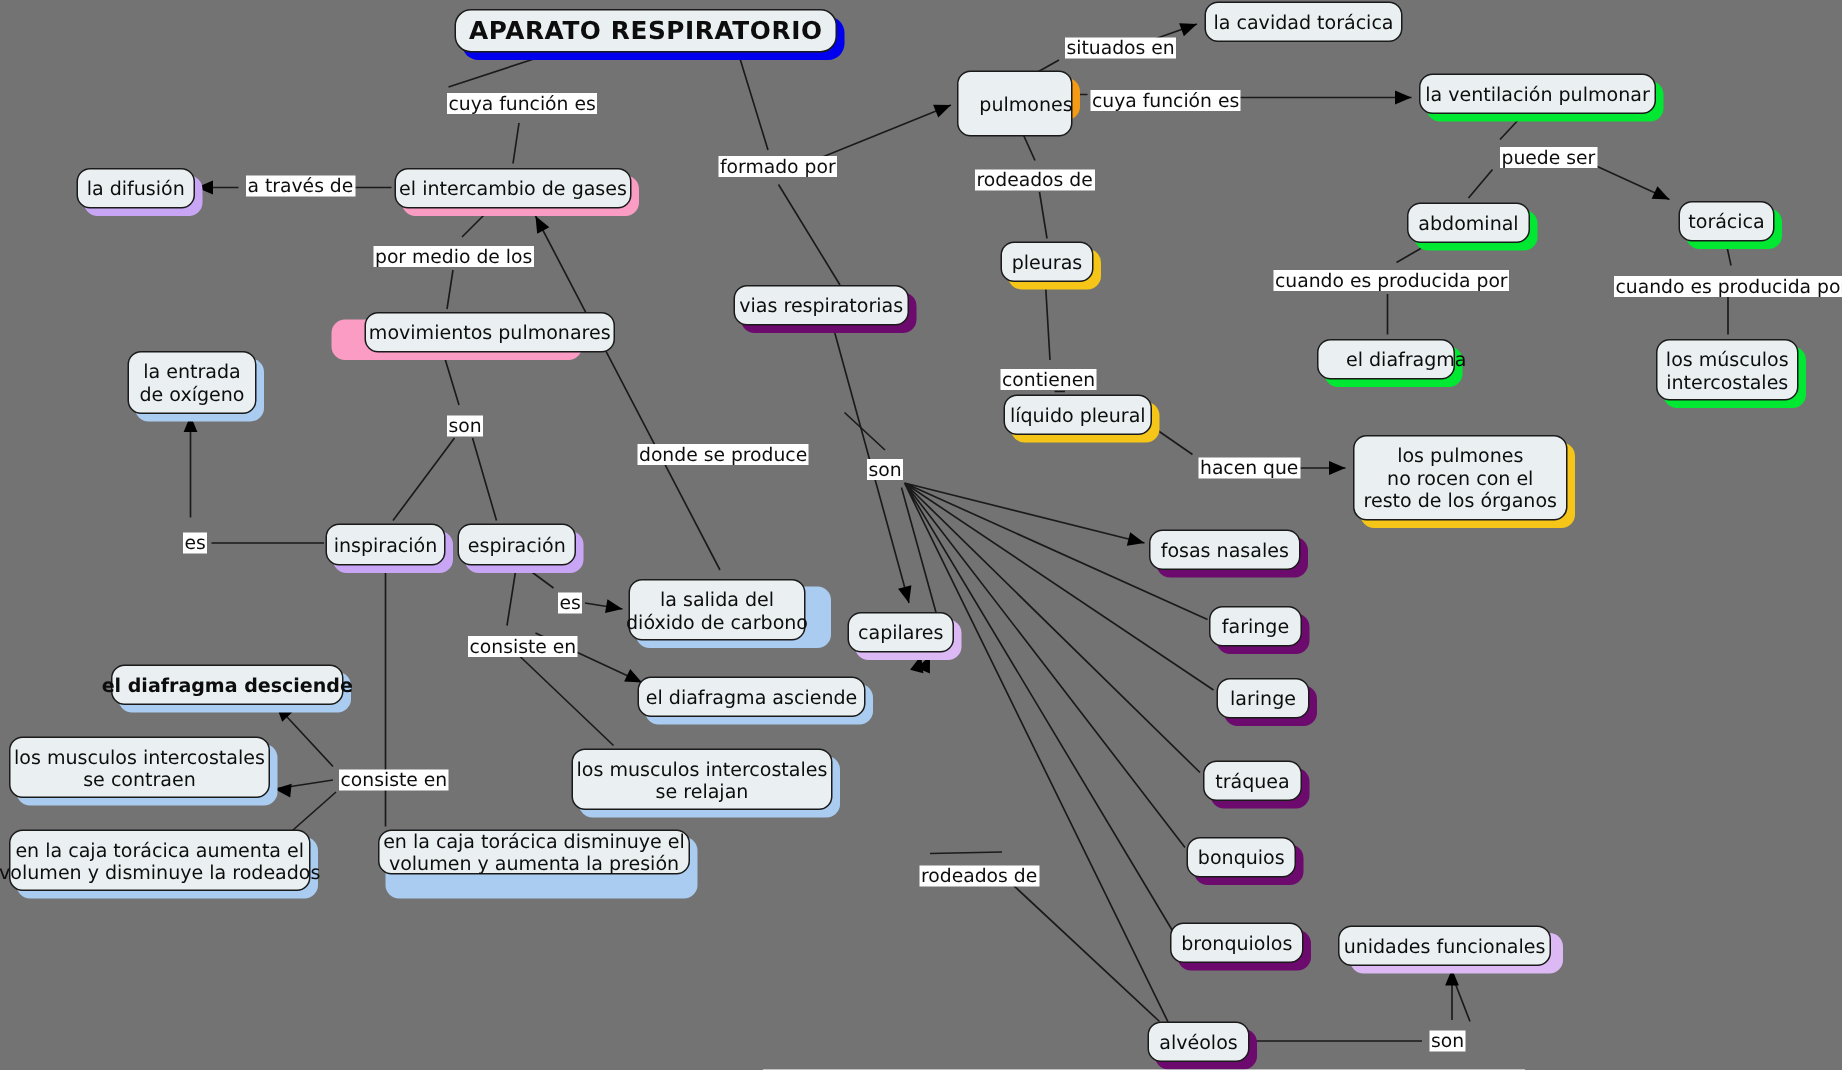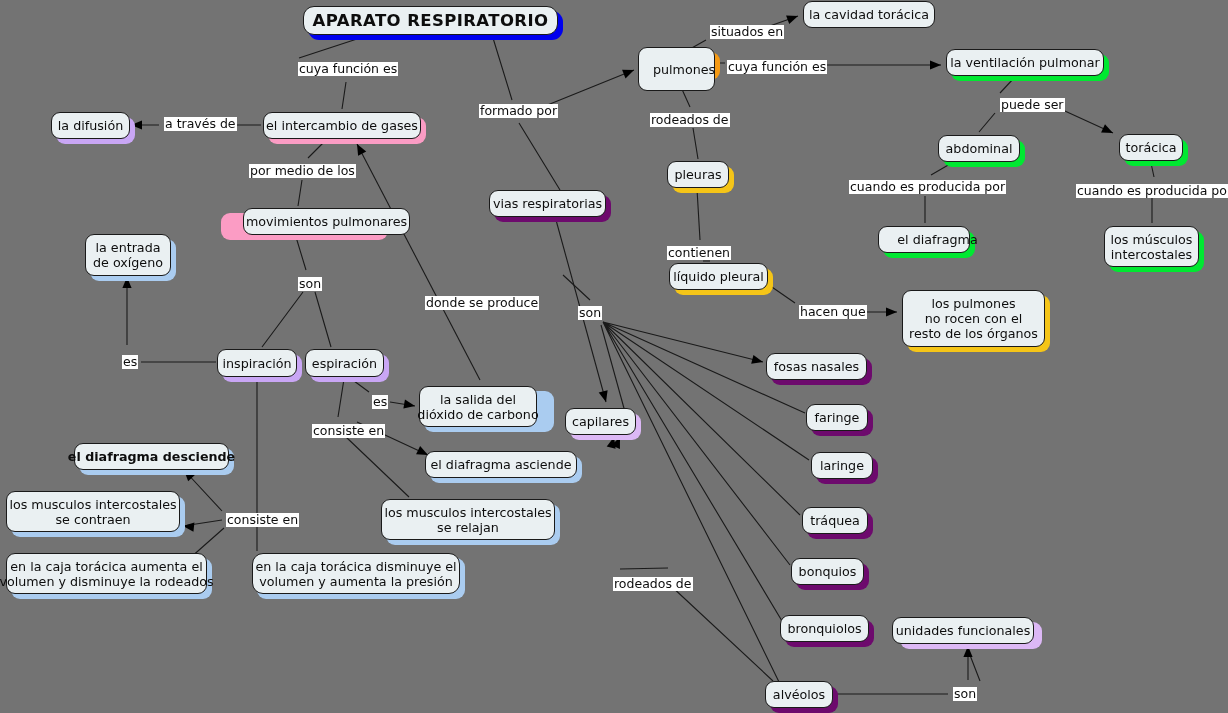--- a/index.html
+++ b/index.html
@@ -180,21 +180,21 @@
       <div style="position: absolute; left: 11px; top: 496px; width: 174px; height: 41px; background: rgb(170, 204, 240); border-radius: 9px; z-index: 2;"></div>
       <div class="node" style="left: 6px; top: 491px; width: 174px; height: 41px;"><span>los musculos intercostales
 se contraen</span></div>
       <div style="position: absolute; left: 386px; top: 504px; width: 174px; height: 41px; background: rgb(170, 204, 240); border-radius: 9px; z-index: 2;"></div>
       <div class="node" style="left: 381px; top: 499px; width: 174px; height: 41px;"><span>los musculos intercostales
 se relajan</span></div>
       <div style="position: absolute; left: 11px; top: 558px; width: 201px; height: 41px; background: rgb(170, 204, 240); border-radius: 9px; z-index: 2;"></div>
       <div class="node" style="left: 6px; top: 553px; width: 201px; height: 41px;"><span>en la caja torácica aumenta el
 volumen y disminuye la rodeados</span></div>
       <div style="position: absolute; left: 257px; top: 558px; width: 208px; height: 41px; background: rgb(170, 204, 240); border-radius: 9px; z-index: 2;"></div>
-      <div class="node" style="left: 252px; top: 553px; width: 208px; height: 41px; border-radius: 11px;"><span>en la caja torácica disminuye el
+      <div class="node" style="left: 252px; top: 553px; width: 208px; height: 30px;"><span>en la caja torácica disminuye el
 volumen y aumenta la presión</span></div>
       <div style="position: absolute; left: 494px; top: 195px; width: 117px; height: 27px; background: rgb(109, 10, 109); border-radius: 9px; z-index: 2;"></div>
       <div class="node" style="left: 489px; top: 190px; width: 117px; height: 27px;"><span>vias respiratorias</span></div>
       <div style="position: absolute; left: 570px; top: 413px; width: 71px; height: 27px; background: rgb(220, 184, 245); border-radius: 9px; z-index: 2;"></div>
       <div class="node" style="left: 565px; top: 408px; width: 71px; height: 27px;"><span>capilares</span></div>
       <div style="position: absolute; left: 643px; top: 52px; width: 77px; height: 28px; background: rgb(245, 154, 20); border-radius: 9px; z-index: 2;"></div>
       <div class="node" style="left: 638px; top: 47px; width: 77px; height: 44px; padding-left: 22px;"><span>pulmones</span></div>
       <div class="node" style="left: 803px; top: 1px; width: 132px; height: 27px;"><span>la cavidad torácica</span></div>
       <div style="position: absolute; left: 672px; top: 166px; width: 62px; height: 27px; background: rgb(245, 197, 24); border-radius: 9px; z-index: 2;"></div>
       <div class="node" style="left: 667px; top: 161px; width: 62px; height: 27px;"><span>pleuras</span></div>

